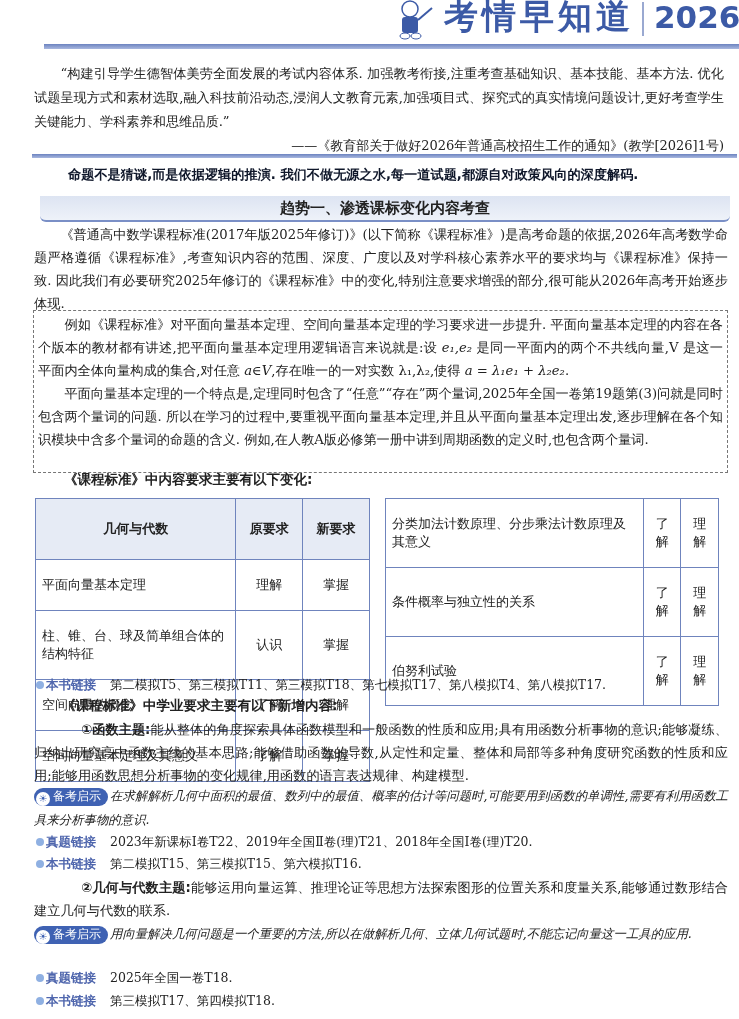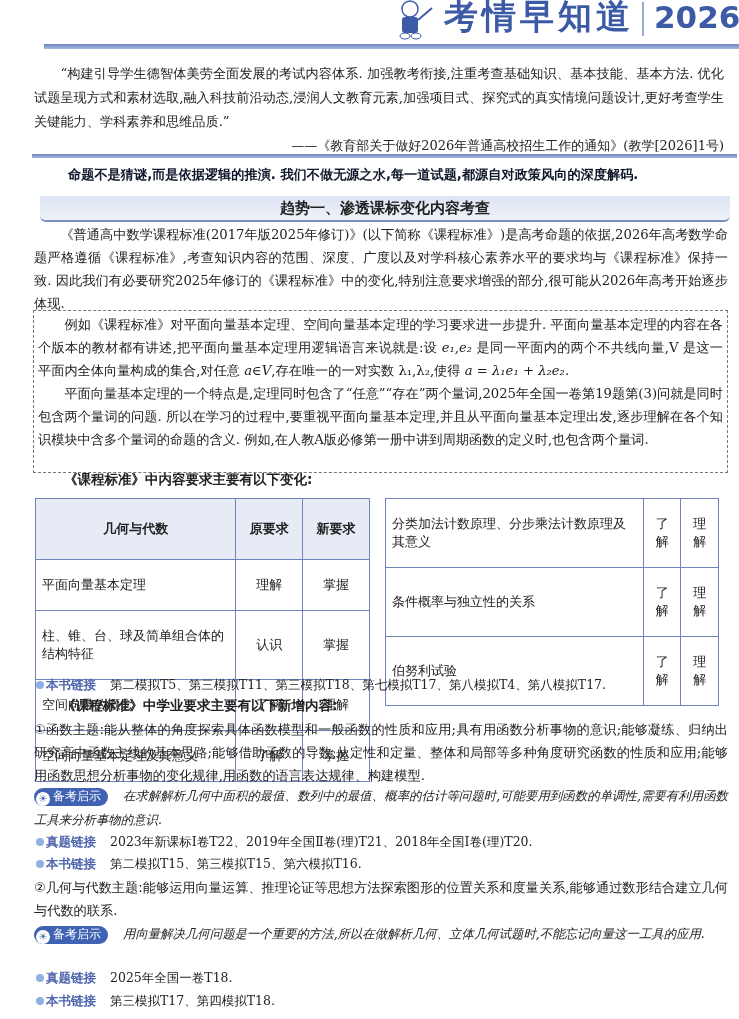--- a/index.html
+++ b/index.html
@@ -32,23 +32,23 @@
   table.req th{background:#e6ebf5;font-weight:bold;height:28px;text-align:center;}
   table.req td.c{text-align:center;}
   #t1{left:35px;top:498px;width:335px;}
   #t2{left:385px;top:498px;width:334px;}
 
   .link{position:absolute;left:36px;font-size:12.5px;white-space:nowrap;}
   .tag{font-family:Liberation Mono, monospace;font-weight:bold;color:#4f66ad;margin-right:14px;}
   .tag .dot{display:inline-block;width:8px;height:8px;border-radius:50%;background:#8fb0e2;margin-right:2px;vertical-align:0;}
 
   .sec{position:absolute;left:34px;width:694px;font-size:13.2px;line-height:23px;text-align:justify;}
-  .sec .bold{font-family:"DejaVu Sans",sans-serif;font-weight:normal;}
+  .sec .bold{font-family:"DejaVu Sans",sans-serif;font-weight:bold;margin-left:47px;}
   .tip{position:absolute;left:34px;width:694px;font-size:12.4px;line-height:24px;font-style:italic;text-align:justify;}
-  .pill{display:inline-block;background:#3f62b3;color:#fff;font-style:normal;font-family:"DejaVu Sans",sans-serif;font-size:12px;border-radius:10px;padding:0 7px 0 2px;line-height:17px;margin-right:15px;}
+  .pill{display:inline-block;background:#3f62b3;color:#fff;font-style:normal;font-family:"DejaVu Sans",sans-serif;font-size:12px;border-radius:10px;padding:0 7px 0 2px;line-height:17px;margin-right:2px;}
   .pill .bulb{display:inline-block;width:14px;height:14px;border-radius:50%;background:#fff;color:#3f62b3;font-size:10px;text-align:center;line-height:14px;margin-right:3px;vertical-align:-2px;}
 </style>
 </head>
 <body>
 
 <div class="header">
   <svg class="mascot" viewBox="0 0 45 40">
     <circle cx="18" cy="9" r="8" fill="#fff" stroke="#3c5aa6" stroke-width="1.5"></circle>
     <rect x="10" y="17" width="16" height="16" rx="3" fill="#3c5aa6"></rect>
     <path d="M26 20 L40 8" stroke="#3c5aa6" stroke-width="2"></path>

